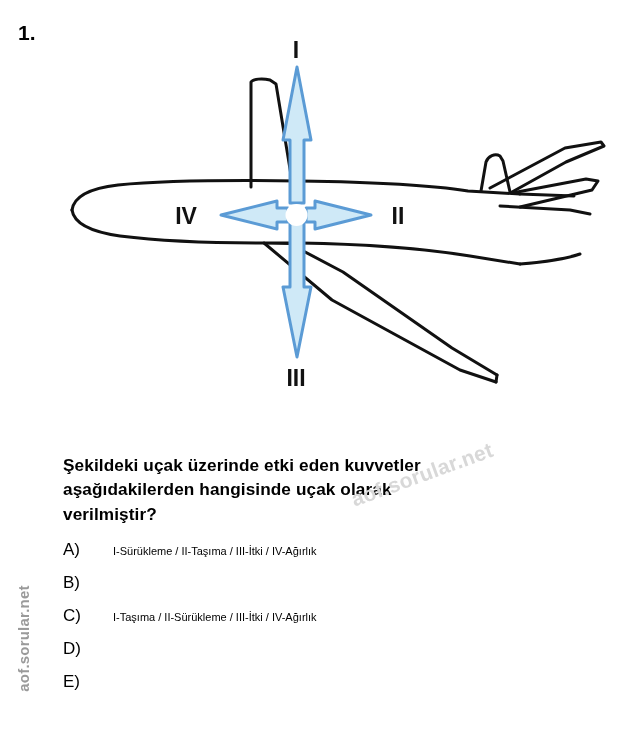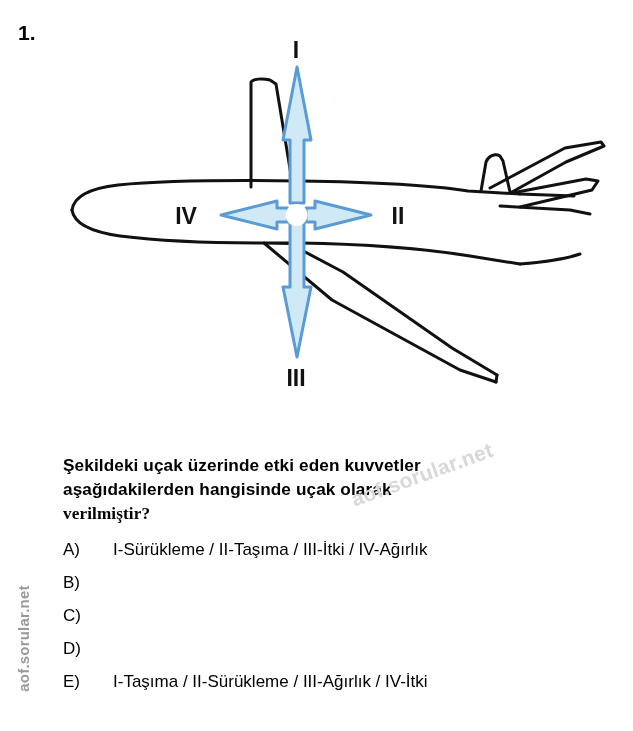--- a/index.html
+++ b/index.html
@@ -54,21 +54,20 @@
     font-size: 17.2px;
     font-weight: bold;
     line-height: 1.42;
     text-align: justify;
     text-justify: inter-word;
     letter-spacing: 0.1px;
     margin-top: 28px;
   }
   .stem .lastline {
     text-align: left;
-    font-family: Liberation Serif, serif;
   }
 
   
   .options {
     position: absolute;
     left: 63px;
     top: 533px;
     width: 560px;
   }
   .opt-row {
@@ -78,21 +77,21 @@
     font-size: 17px;
     line-height: 33px;
     white-space: nowrap;
   }
   .opt-letter {
     width: 50px;
     flex: 0 0 50px;
     font-size: 17px;
   }
   .opt-text {
-    font-size: 17px;
+    font-size: 11px;
   }
 
   
   .wm-vertical {
     position: absolute;
     left: -42px;
     top: 630px;
     width: 130px;
     text-align: center;
     color: #9a9a9a;
@@ -208,29 +207,29 @@
       <span class="opt-letter">A)</span>
       <span class="opt-text">I-Sürükleme / II-Taşıma / III-İtki / IV-Ağırlık</span>
     </div>
 
     <div class="opt-row">
       <span class="opt-letter">B)</span>
     </div>
 
     <div class="opt-row">
       <span class="opt-letter">C)</span>
+      <span class="opt-text">I-Taşıma / II-Sürükleme / III-İtki / IV-Ağırlık</span>
     </div>
 
     <div class="opt-row">
       <span class="opt-letter">D)</span>
     </div>
 
     <div class="opt-row">
       <span class="opt-letter">E)</span>
-      <span class="opt-text">I-Taşıma / II-Sürükleme / III-Ağırlık / IV-İtki</span>
     </div>
   </div>
 
   <div class="wm-diagonal">aof.sorular.net</div>
 
   <div class="wm-vertical">aof.sorular.net</div>
 
 </div>
 
 </body></html>

